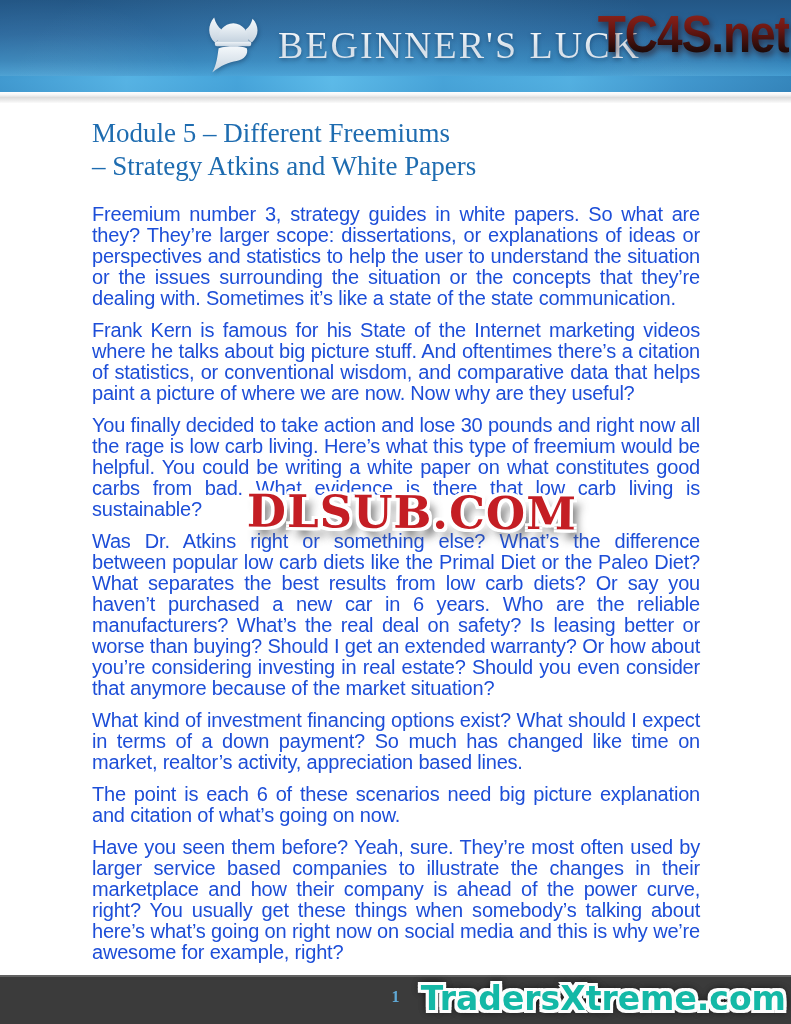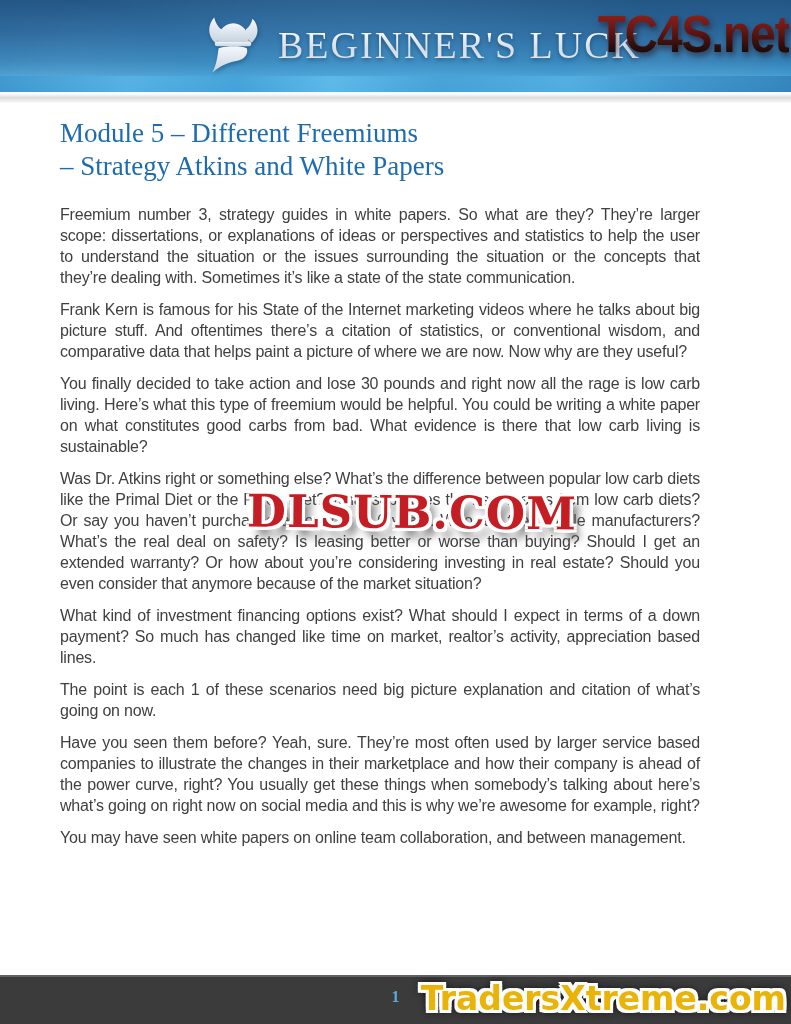--- a/index.html
+++ b/index.html
@@ -44,29 +44,29 @@
     filter:drop-shadow(2px 3px 3px rgba(40,0,0,.55));
   }
 
   
   .divider {
     height:11px;
     background:linear-gradient(180deg,#ffffff 0%,#f6f6f6 25%,#dddddd 50%,#ebebeb 75%,#fbfbfb 100%);
   }
 
   
-  .content { padding:14px 91px 0 60px; }
+  .content { padding:14px 91px 0 92px; }
   .doc-title {
     font-family:"Liberation Serif", serif; font-weight:400;
     font-size:27px; line-height:33px; color:#1e6cb0;
     margin:0 0 21px 0;
   }
   .paragraphs p {
-    font-size:16px; line-height:21px; letter-spacing:-0.2px;
-    color:#404040; text-align:justify; margin:0 0 11px 0;
+    font-size:20px; line-height:21px; letter-spacing:-0.2px;
+    color:#1d4ed8; text-align:justify; margin:0 0 11px 0;
   }
 
   
   .dlsub {
     position:absolute; left:247px; top:486px;
     font-family:"DejaVu Serif", serif; font-weight:bold; font-size:45px; letter-spacing:1px;
     color:#c41e24; transform:rotate(0.5deg); white-space:nowrap;
     text-shadow:
       -3px -3px 0 #ffffff, 3px -3px 0 #ffffff, -3px 3px 0 #ffffff, 3px 3px 0 #ffffff,
       0 -3px 0 #ffffff, 0 3px 0 #ffffff, -3px 0 0 #ffffff, 3px 0 0 #ffffff,
@@ -79,21 +79,21 @@
     background:#3b3b3b; box-shadow:inset 0 2px 0 rgba(255,255,255,0.20);
   }
   .page-number {
     position:absolute; left:0; right:0; top:13px; text-align:center;
     font-family:"Liberation Serif", serif; font-weight:bold;
     font-size:16px; color:#5fa8d5;
   }
   .footer-brand {
     position:absolute; right:5px; top:4px;
     font-family:"DejaVu Sans", sans-serif; font-weight:bold; font-size:33px;
-    color:#eab308; white-space:nowrap; letter-spacing:0;
+    color:#14b8a6; white-space:nowrap; letter-spacing:0;
     text-shadow:
       -3px -3px 0 #fdfdfd, 3px -3px 0 #fdfdfd, -3px 3px 0 #fdfdfd, 3px 3px 0 #fdfdfd,
       0 -3px 0 #fdfdfd, 0 3px 0 #fdfdfd, -3px 0 0 #fdfdfd, 3px 0 0 #fdfdfd,
       0 0 8px rgba(0,0,0,0.95), 0 0 8px rgba(0,0,0,0.95);
     text-align: center;
   }
 </style>
 </head>
 <body>
 
@@ -128,21 +128,21 @@
     <h1 class="doc-title">
       <span>Module 5 – Different Freemiums</span><br>
       <span>– Strategy Atkins and White Papers</span>
     </h1>
     <div class="paragraphs">
         <p>Freemium number 3, strategy guides in white papers. So what are they? They’re larger scope: dissertations, or explanations of ideas or perspectives and statistics to help the user to understand the situation or the issues surrounding the situation or the concepts that they’re dealing with. Sometimes it’s like a state of the state communication.</p>
         <p>Frank Kern is famous for his State of the Internet marketing videos where he talks about big picture stuff. And oftentimes there’s a citation of statistics, or conventional wisdom, and comparative data that helps paint a picture of where we are now. Now why are they useful?</p>
         <p>You finally decided to take action and lose 30 pounds and right now all the rage is low carb living. Here’s what this type of freemium would be helpful. You could be writing a white paper on what constitutes good carbs from bad. What evidence is there that low carb living is sustainable?</p>
         <p>Was Dr. Atkins right or something else? What’s the difference between popular low carb diets like the Primal Diet or the Paleo Diet? What separates the best results from low carb diets? Or say you haven’t purchased a new car in 6 years. Who are the reliable manufacturers? What’s the real deal on safety? Is leasing better or worse than buying? Should I get an extended warranty? Or how about you’re considering investing in real estate? Should you even consider that anymore because of the market situation?</p>
         <p>What kind of investment financing options exist? What should I expect in terms of a down payment?  So much has changed like time on market, realtor’s activity, appreciation based lines.</p>
-        <p>The point is each 1 of these scenarios need big picture explanation and citation of what’s going on now.</p>
+        <p>The point is each 6 of these scenarios need big picture explanation and citation of what’s going on now.</p>
         <p>Have you seen them before? Yeah, sure. They’re most often used by larger service based companies to illustrate the changes in their marketplace and how their company is ahead of the power curve, right? You usually get these things when somebody’s talking about here’s what’s going on right now on social media and this is why we’re awesome for example, right?</p>
         <p>You may have seen white papers on online team collaboration, and between management.</p>
       </div>
   </div>
 
   <div class="dlsub">DLSUB.COM</div>
 
   <div class="footer">
     <div class="page-number">1</div>
     <div class="footer-brand">TradersXtreme.com</div>

